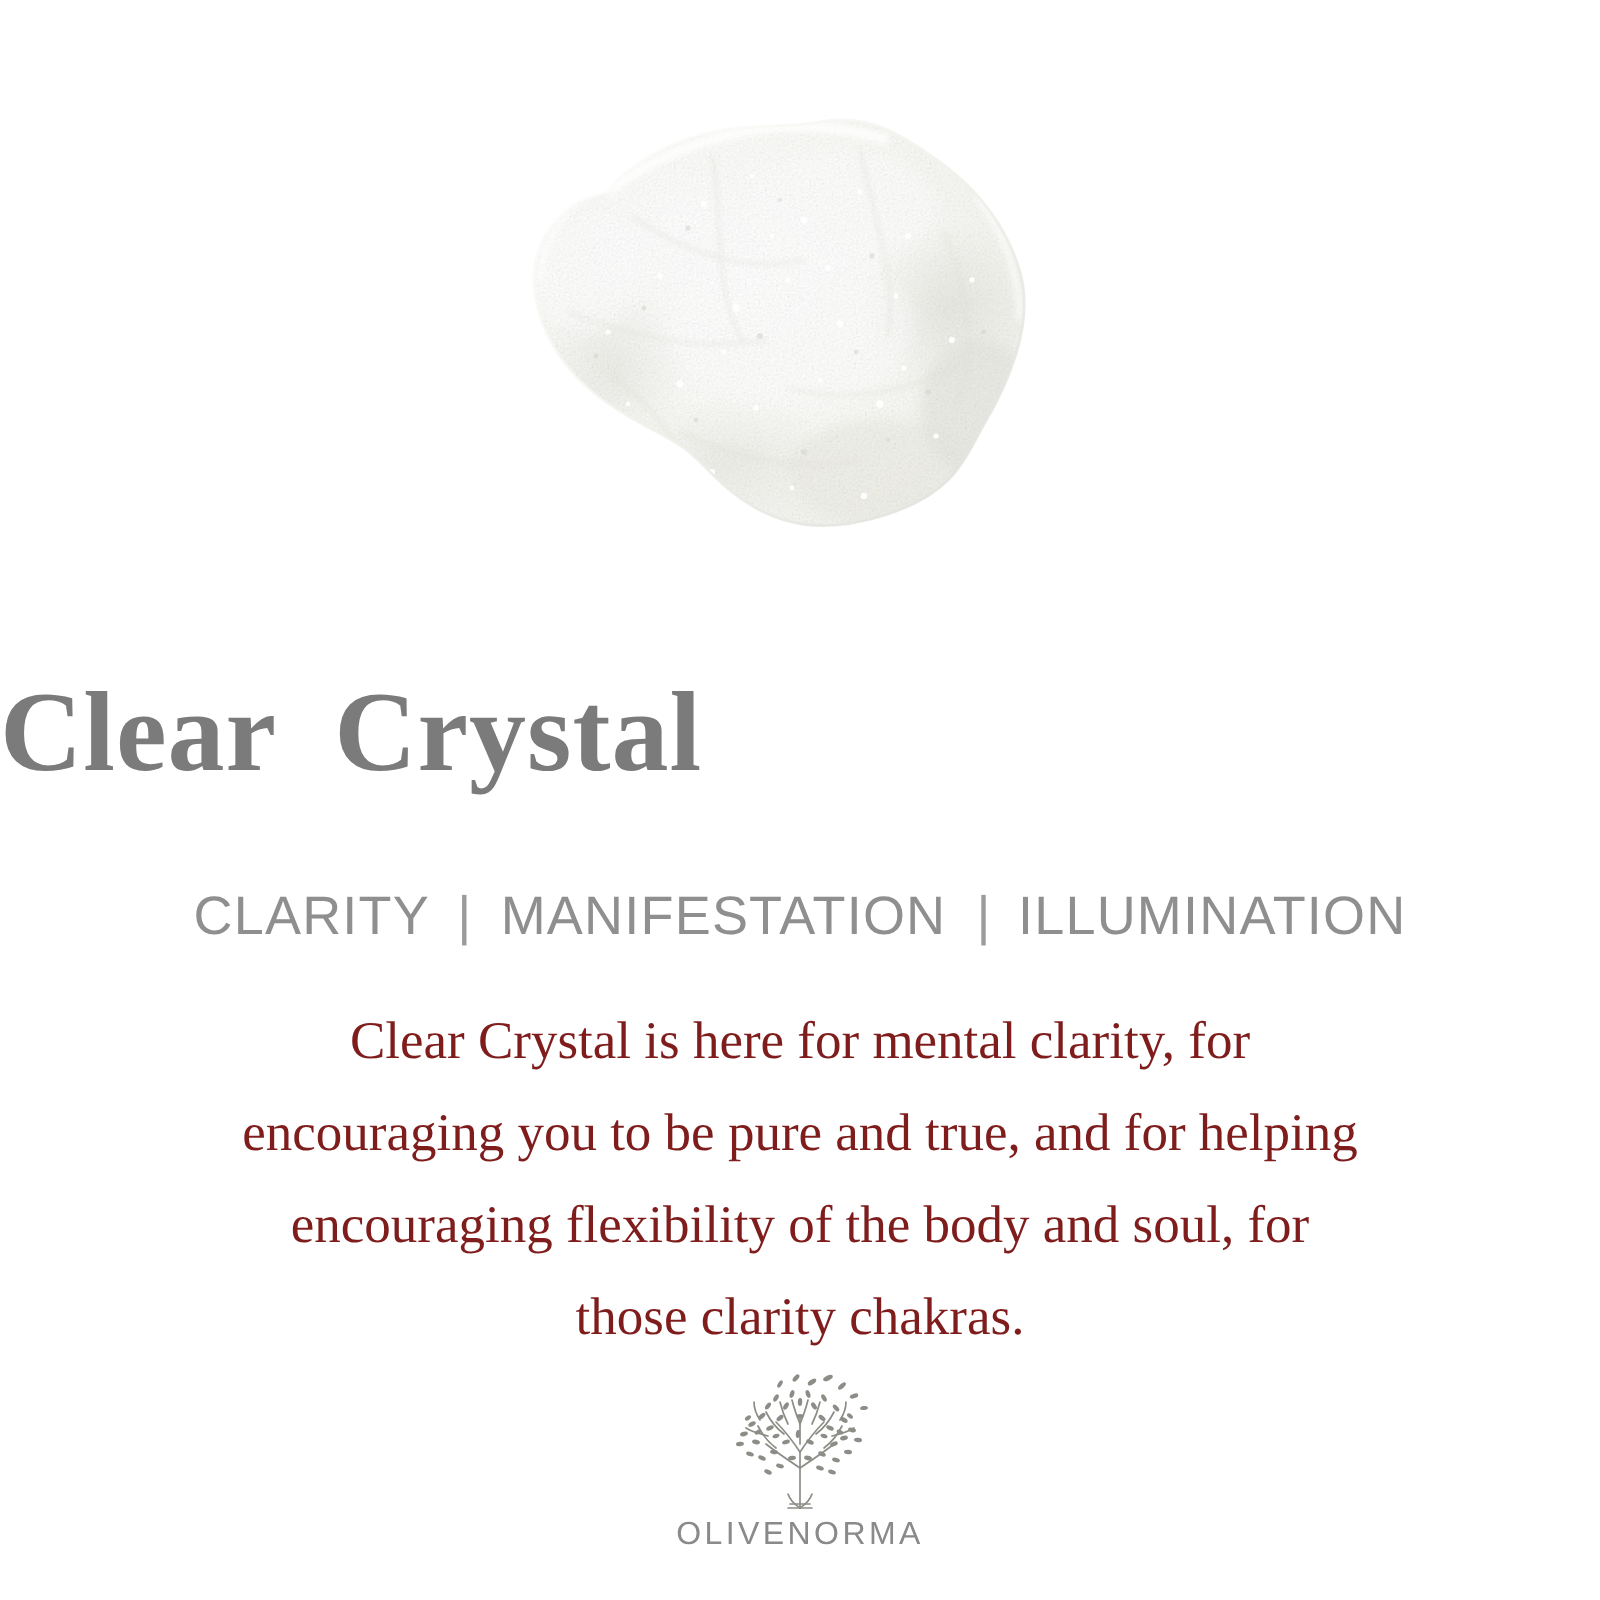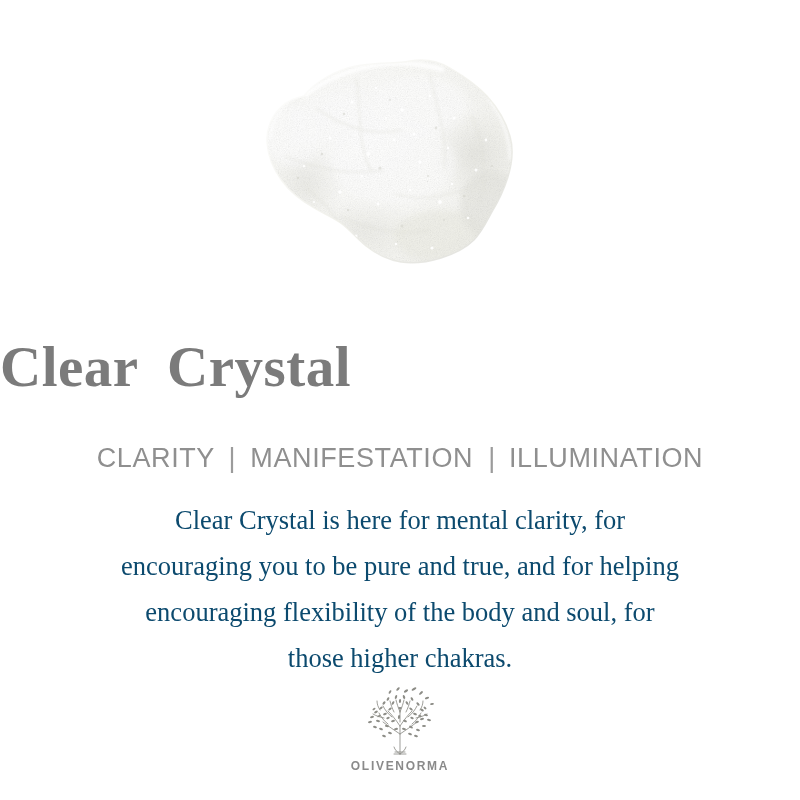--- a/index.html
+++ b/index.html
@@ -80,40 +80,40 @@
   
   .body-copy {
     position: absolute;
     left: 50px;
     top: 497px;
     width: 700px;
     text-align: center;
     font-family: "Liberation Serif", serif;
     font-size: 26.5px;
     line-height: 46px;
-    color: #0c4a6e;
+    color: #7f1d1d;
   }
   .body-copy .ln { display: block; white-space: nowrap; }
 
   
   .brand {
     position: absolute;
     left: 0;
     top: 684px;
     width: 800px;
     display: flex;
     flex-direction: column;
     align-items: center;
   }
   .brand-mark { width: 92px; height: 74px; display: block; }
   .brand-name {
     margin-top: 1px;
     font-family: "Liberation Sans", sans-serif;
-    font-size: 12px;
-    font-weight: 700;
+    font-size: 16px;
+    font-weight: 400;
     letter-spacing: 1.7px;
     color: #8a8a8a;
   }
 </style>
 </head>
 <body>
 
 <div class="card">
 
   <div class="crystal-stage">
@@ -287,21 +287,21 @@
     <span class="sep">|</span>
     <span>MANIFESTATION</span>
     <span class="sep tight">|</span>
     <span>ILLUMINATION</span>
   </div>
 
   <div class="body-copy">
     <span class="ln">Clear Crystal is here for mental clarity, for</span>
     <span class="ln">encouraging you to be pure and true, and for helping</span>
     <span class="ln">encouraging flexibility of the body and soul, for</span>
-    <span class="ln">those higher chakras.</span>
+    <span class="ln">those clarity chakras.</span>
   </div>
 
   <div class="brand">
     <svg class="brand-mark" viewBox="0 0 92 74" xmlns="http://www.w3.org/2000/svg">
       <g stroke="#8d8d87" stroke-width="0.85" fill="none" stroke-linecap="round">
 
         <path d="M46,70 L46,42"></path>
         <path d="M46,70 C43,68 41,66 40,63"></path>
         <path d="M46,70 C49,68 51,66 52,63"></path>
 

